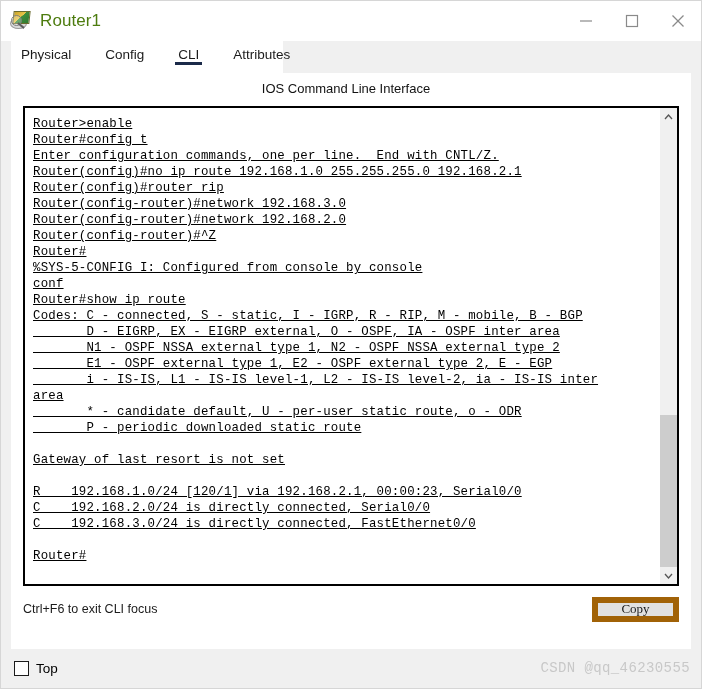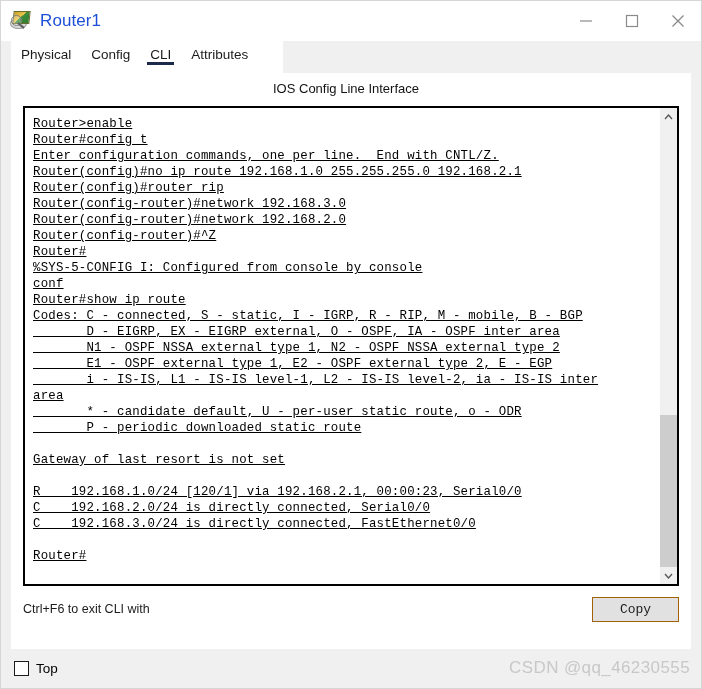--- a/index.html
+++ b/index.html
@@ -70,21 +70,21 @@
   .title-icon .pt-handle {
     position: absolute;
     left: 8px; top: 12px;
     width: 8px; height: 1.8px;
     background: #5d5d5d;
     transform: rotate(40deg);
     transform-origin: left center;
   }
   .title-text {
     font-size: 17px;
-    color: #1d4ed8;
+    color: #4d7c0f;
     font-weight: 400;
     letter-spacing: 0.1px;
   }
   .win-controls {
     position: absolute;
     right: 0; top: 0;
     height: 40px;
     display: flex;
     align-items: center;
   }
@@ -105,20 +105,21 @@
     height: 32px;
     box-sizing: border-box;
   }
   .tabstrip {
     background: #ffffff;
     height: 32px;
     width: 272px;
     display: flex;
     align-items: flex-start;
     box-sizing: border-box;
+    gap: 14px;
   }
   .tab {
     font-size: 13.5px;
     color: #1b1b1b;
     padding: 6px 10px 0 10px;
     position: relative;
     height: 32px;
     box-sizing: border-box;
     cursor: default;
     white-space: nowrap;
@@ -221,22 +222,22 @@
   }
   .btn-group {
     margin-left: auto;
     display: flex;
     gap: 12px;
   }
   .btn {
     width: 87px;
     height: 25px;
     background: #e1e1e1;
-    border: 1px solid #a16207;
-    font-family: Liberation Mono, monospace;
+    border: 6px solid #a16207;
+    font-family: Liberation Serif, serif;
     font-size: 13px;
     color: #1b1b1b;
     display: flex;
     align-items: center;
     justify-content: center;
     cursor: default;
     box-sizing: border-box;
   }
 
   
@@ -259,23 +260,24 @@
     margin-right: 7px;
     cursor: default;
   }
   .checkbox-label {
     font-size: 13.5px;
     color: #000000;
   }
   .watermark {
     margin-left: auto;
     margin-right: 10px;
-    font-size: 17px;
+    font-size: 14px;
     color: #c8c8c8;
     letter-spacing: 0.4px;
+    font-family: Liberation Mono, monospace;
   }
 </style>
 </head>
 <body>
 
 <div class="window">
 
   <div class="titlebar">
     <div class="title-icon">
       <div class="pt-disc"></div>
@@ -308,21 +310,21 @@
   <div class="tabstrip-wrap">
     <div class="tabstrip">
       <div class="tab">Physical</div>
       <div class="tab">Config</div>
       <div class="tab active">CLI</div>
       <div class="tab">Attributes</div>
     </div>
   </div>
 
   <div class="panel">
-    <div class="panel-heading">IOS Config Line Interface</div>
+    <div class="panel-heading">IOS Command Line Interface</div>
 
     <div class="cli-outer">
       <div class="cli-text">Router&gt;enable
 Router#config t
 Enter configuration commands, one per line.  End with CNTL/Z.
 Router(config)#no ip route 192.168.1.0 255.255.255.0 192.168.2.1
 Router(config)#router rip
 Router(config-router)#network 192.168.3.0
 Router(config-router)#network 192.168.2.0
 Router(config-router)#^Z
@@ -358,21 +360,21 @@
         </div>
         <div class="sb-arrow down">
           <svg width="9" height="6" viewBox="0 0 9 6">
             <polyline points="1,1 4.5,5 8,1" fill="none" stroke="#555555" stroke-width="1.3"></polyline>
           </svg>
         </div>
       </div>
     </div>
 
     <div class="cli-footer">
-      <div class="hint-text">Ctrl+F6 to exit CLI with</div>
+      <div class="hint-text">Ctrl+F6 to exit CLI focus</div>
       <div class="btn-group">
         <div class="btn">Copy</div>
       </div>
     </div>
   </div>
 
   <div class="bottombar">
     <div class="checkbox-box"></div>
     <div class="checkbox-label">Top</div>
     <div class="watermark">CSDN @qq_46230555</div>

